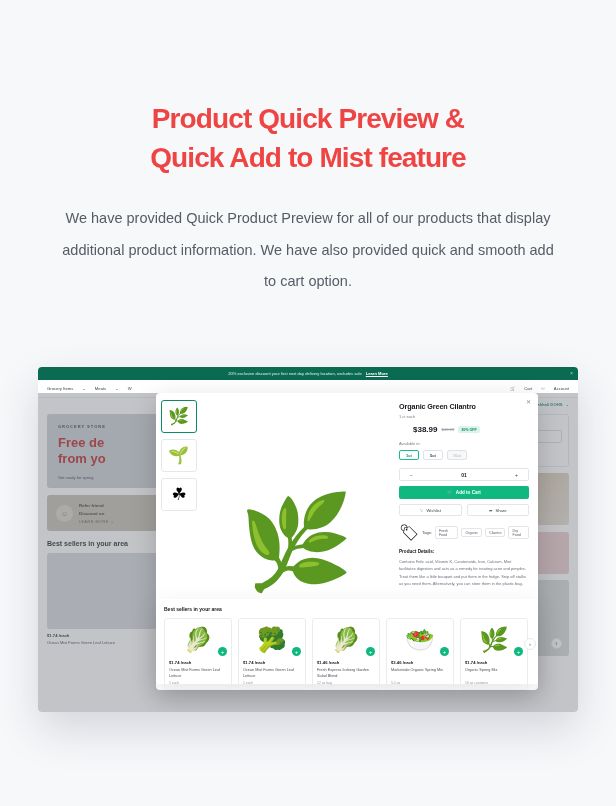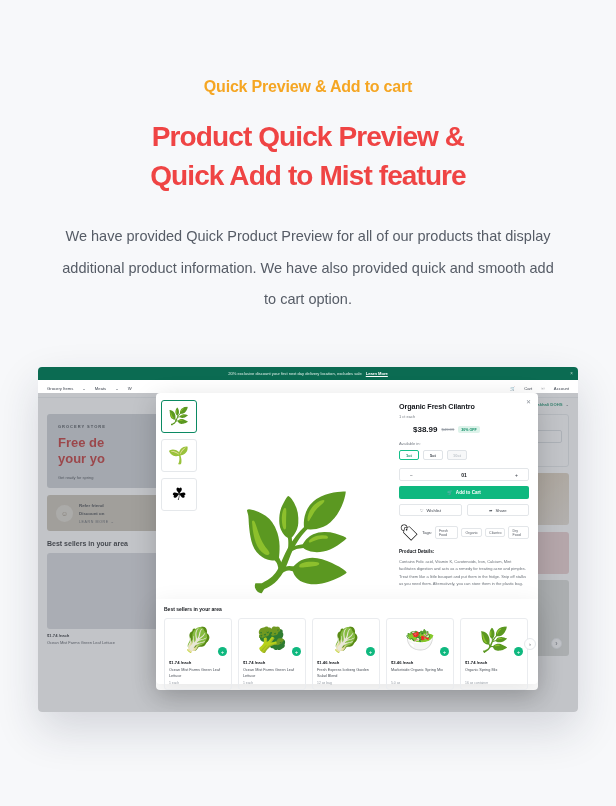--- a/index.html
+++ b/index.html
@@ -266,21 +266,20 @@
     position: absolute; right: -6px; top: 20px; width: 12px; height: 12px;
     border-radius: 50%; background: #fff; border: .6px solid #e6e9ec;
     display: flex; align-items: center; justify-content: center;
     font-size: 6px; color: #5b6068;
   }
 </style>
 </head>
 <body>
 
 <div class="hero">
-  <div class="eyebrow">Quick Preview &amp; Add to cart</div>
   <h1 class="hero-title">
     <span>Product Quick Preview &amp;</span><br>
     <span>Quick Add to Mist feature</span>
   </h1>
   <p class="hero-sub">We have provided Quick Product Preview for all of our products that display additional product information. We have also provided quick and smooth add to cart option.</p>
 </div>
 
 <div class="mock">
 
   <div class="announce">
@@ -312,21 +311,21 @@
       <span>⌄</span>
     </div>
 
     <div class="page-body">
       <div class="col-left">
 
         <div class="hero-card">
           <div class="kicker">GROCERY STORE</div>
           <div class="big">
             <span>Free de</span><br>
-            <span>your yo</span>
+            <span>from yo</span>
           </div>
           <div class="small">Get ready for spring</div>
 
         </div>
 
         <div class="refer">
           <div class="circ">☺</div>
           <div>
             <div class="txt">Refer friend</div>
             <div class="txt">Discount on</div>
@@ -384,21 +383,21 @@
     <div class="thumbs">
       <div class="thumb sel">🌿</div>
       <div class="thumb">🌱</div>
       <div class="thumb">☘</div>
     </div>
 
     <div class="main-img">🌿</div>
 
     <div class="info">
       <div class="modal-x">✕</div>
-      <div class="p-title">Organic Fresh Cilantro</div>
+      <div class="p-title">Organic Green Cilantro</div>
       <div class="p-unit">1 ct each</div>
 
       <div class="price-row">
         <span class="price">$38.99</span>
         <span class="price-old">$49.99</span>
         <span class="off">30% OFF</span>
       </div>
 
       <div class="avail-lbl">Available in:</div>
       <div class="pills">

